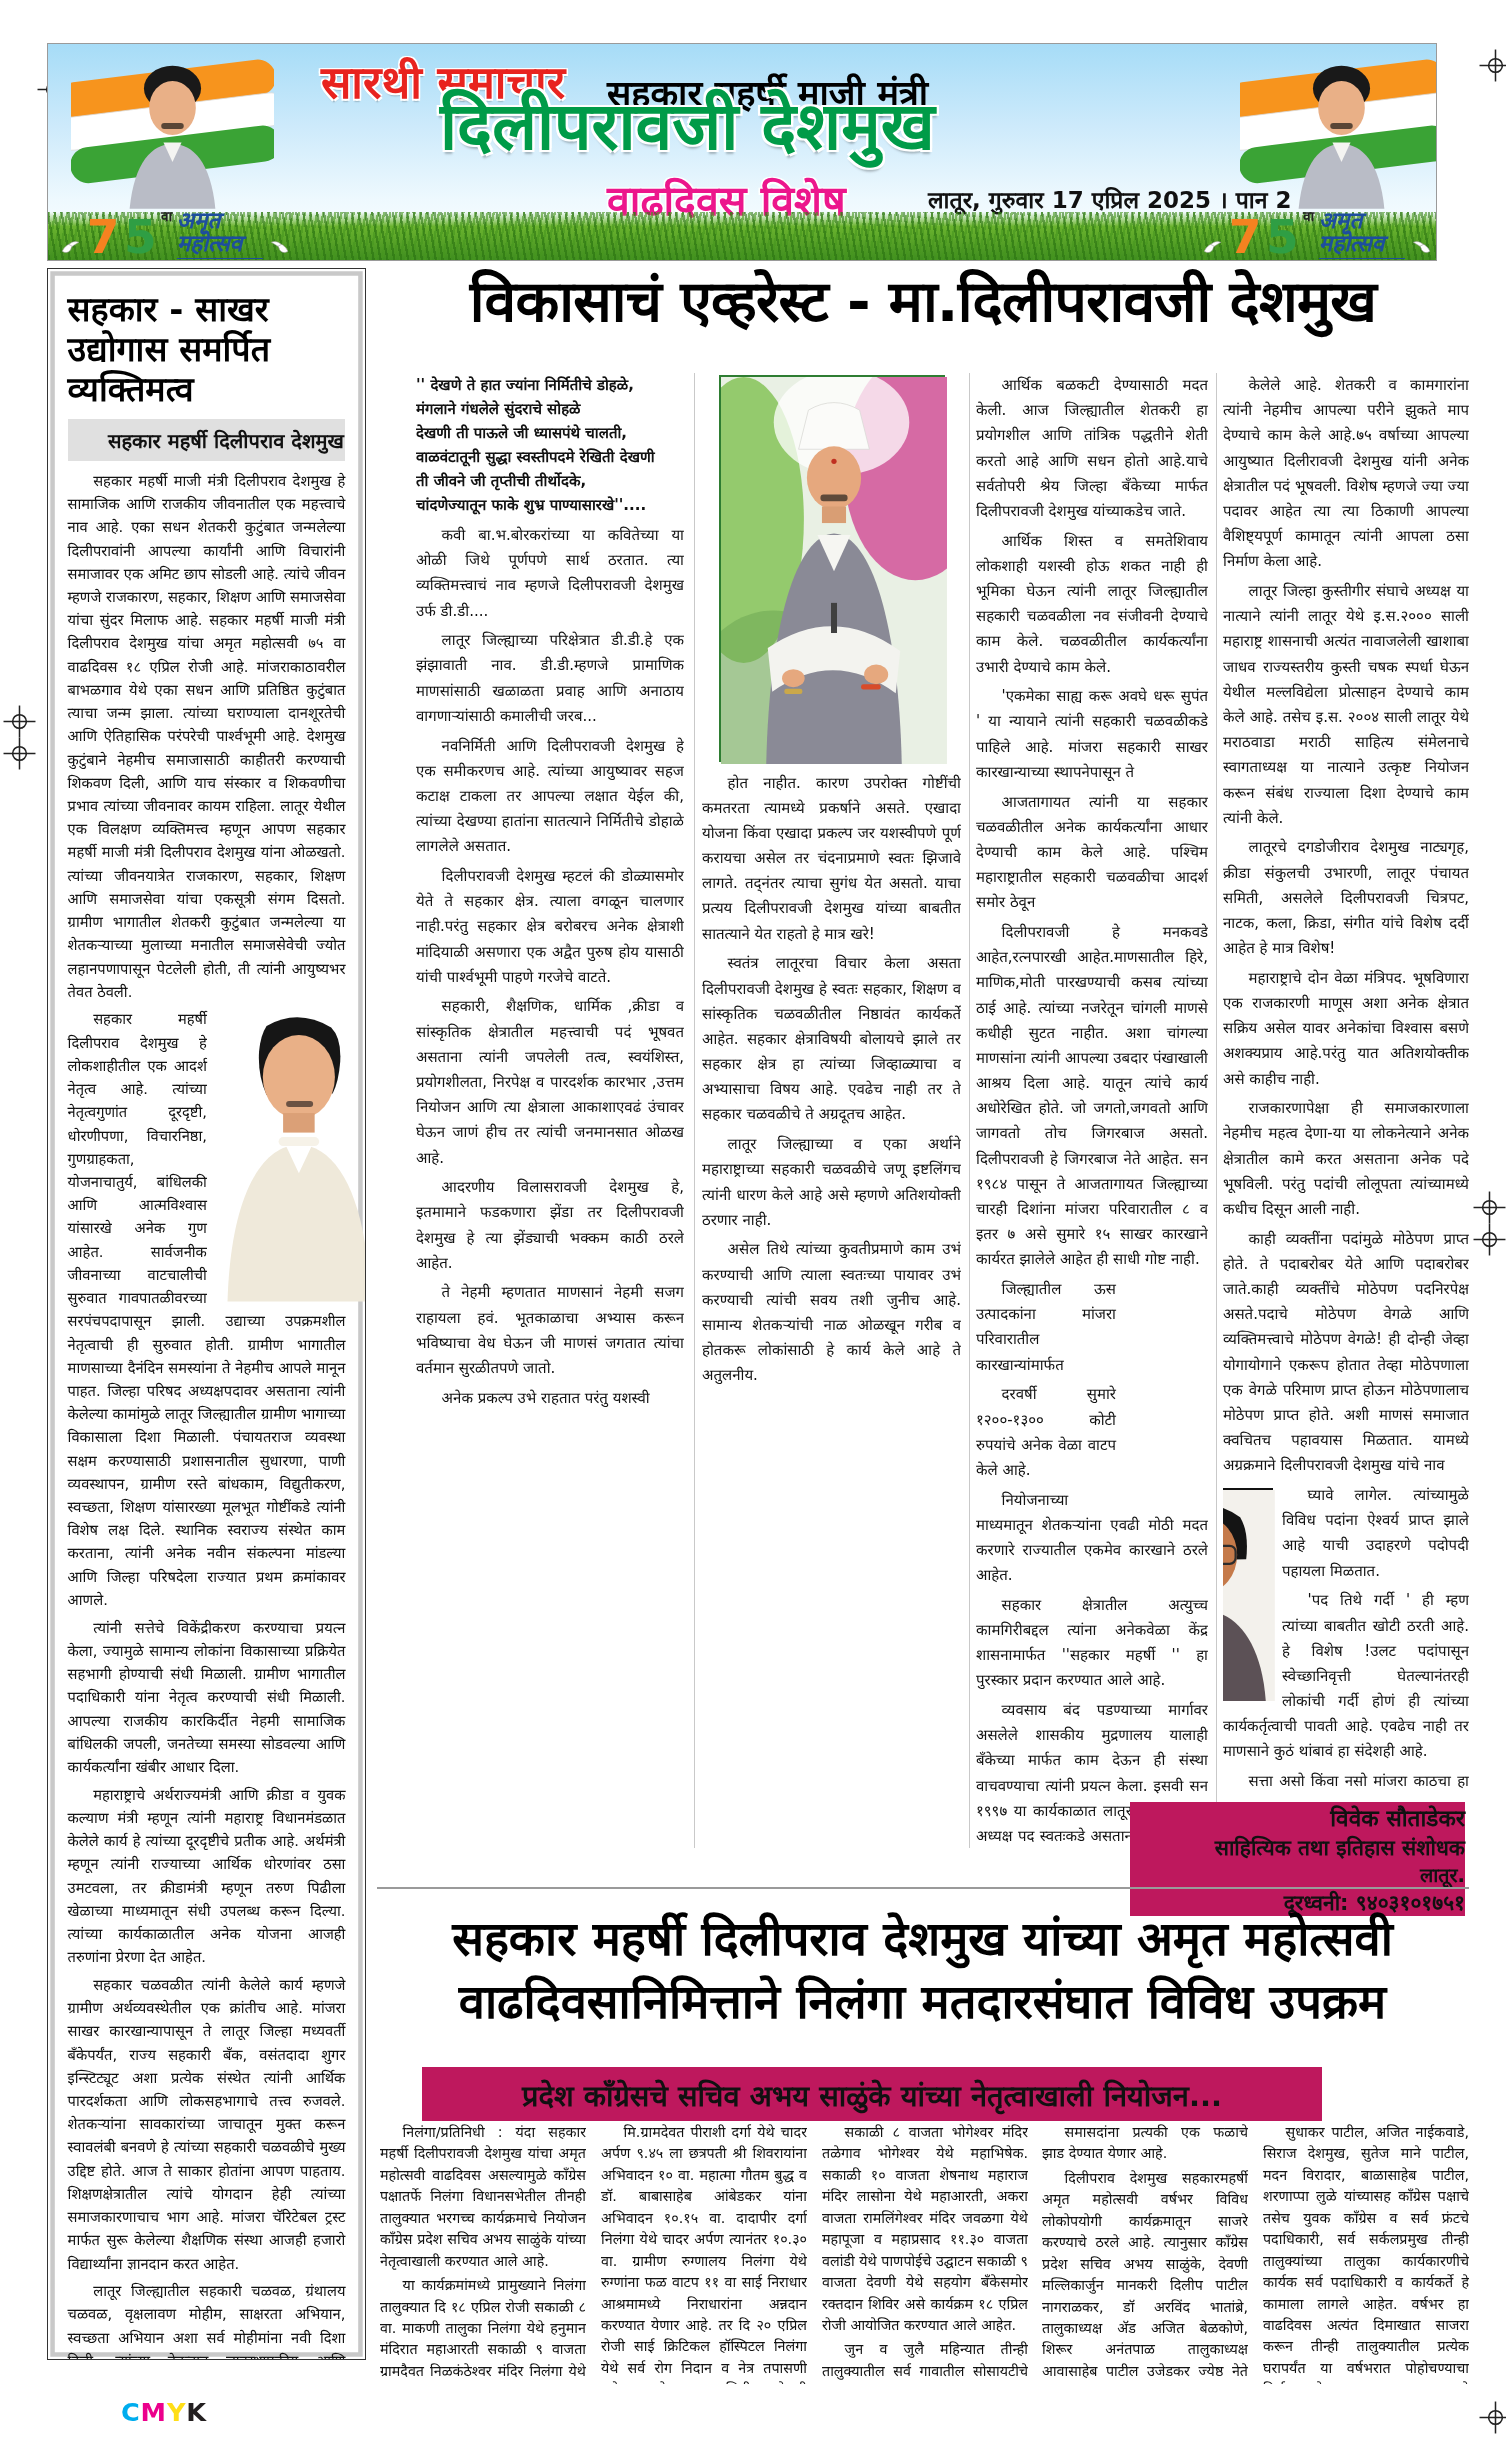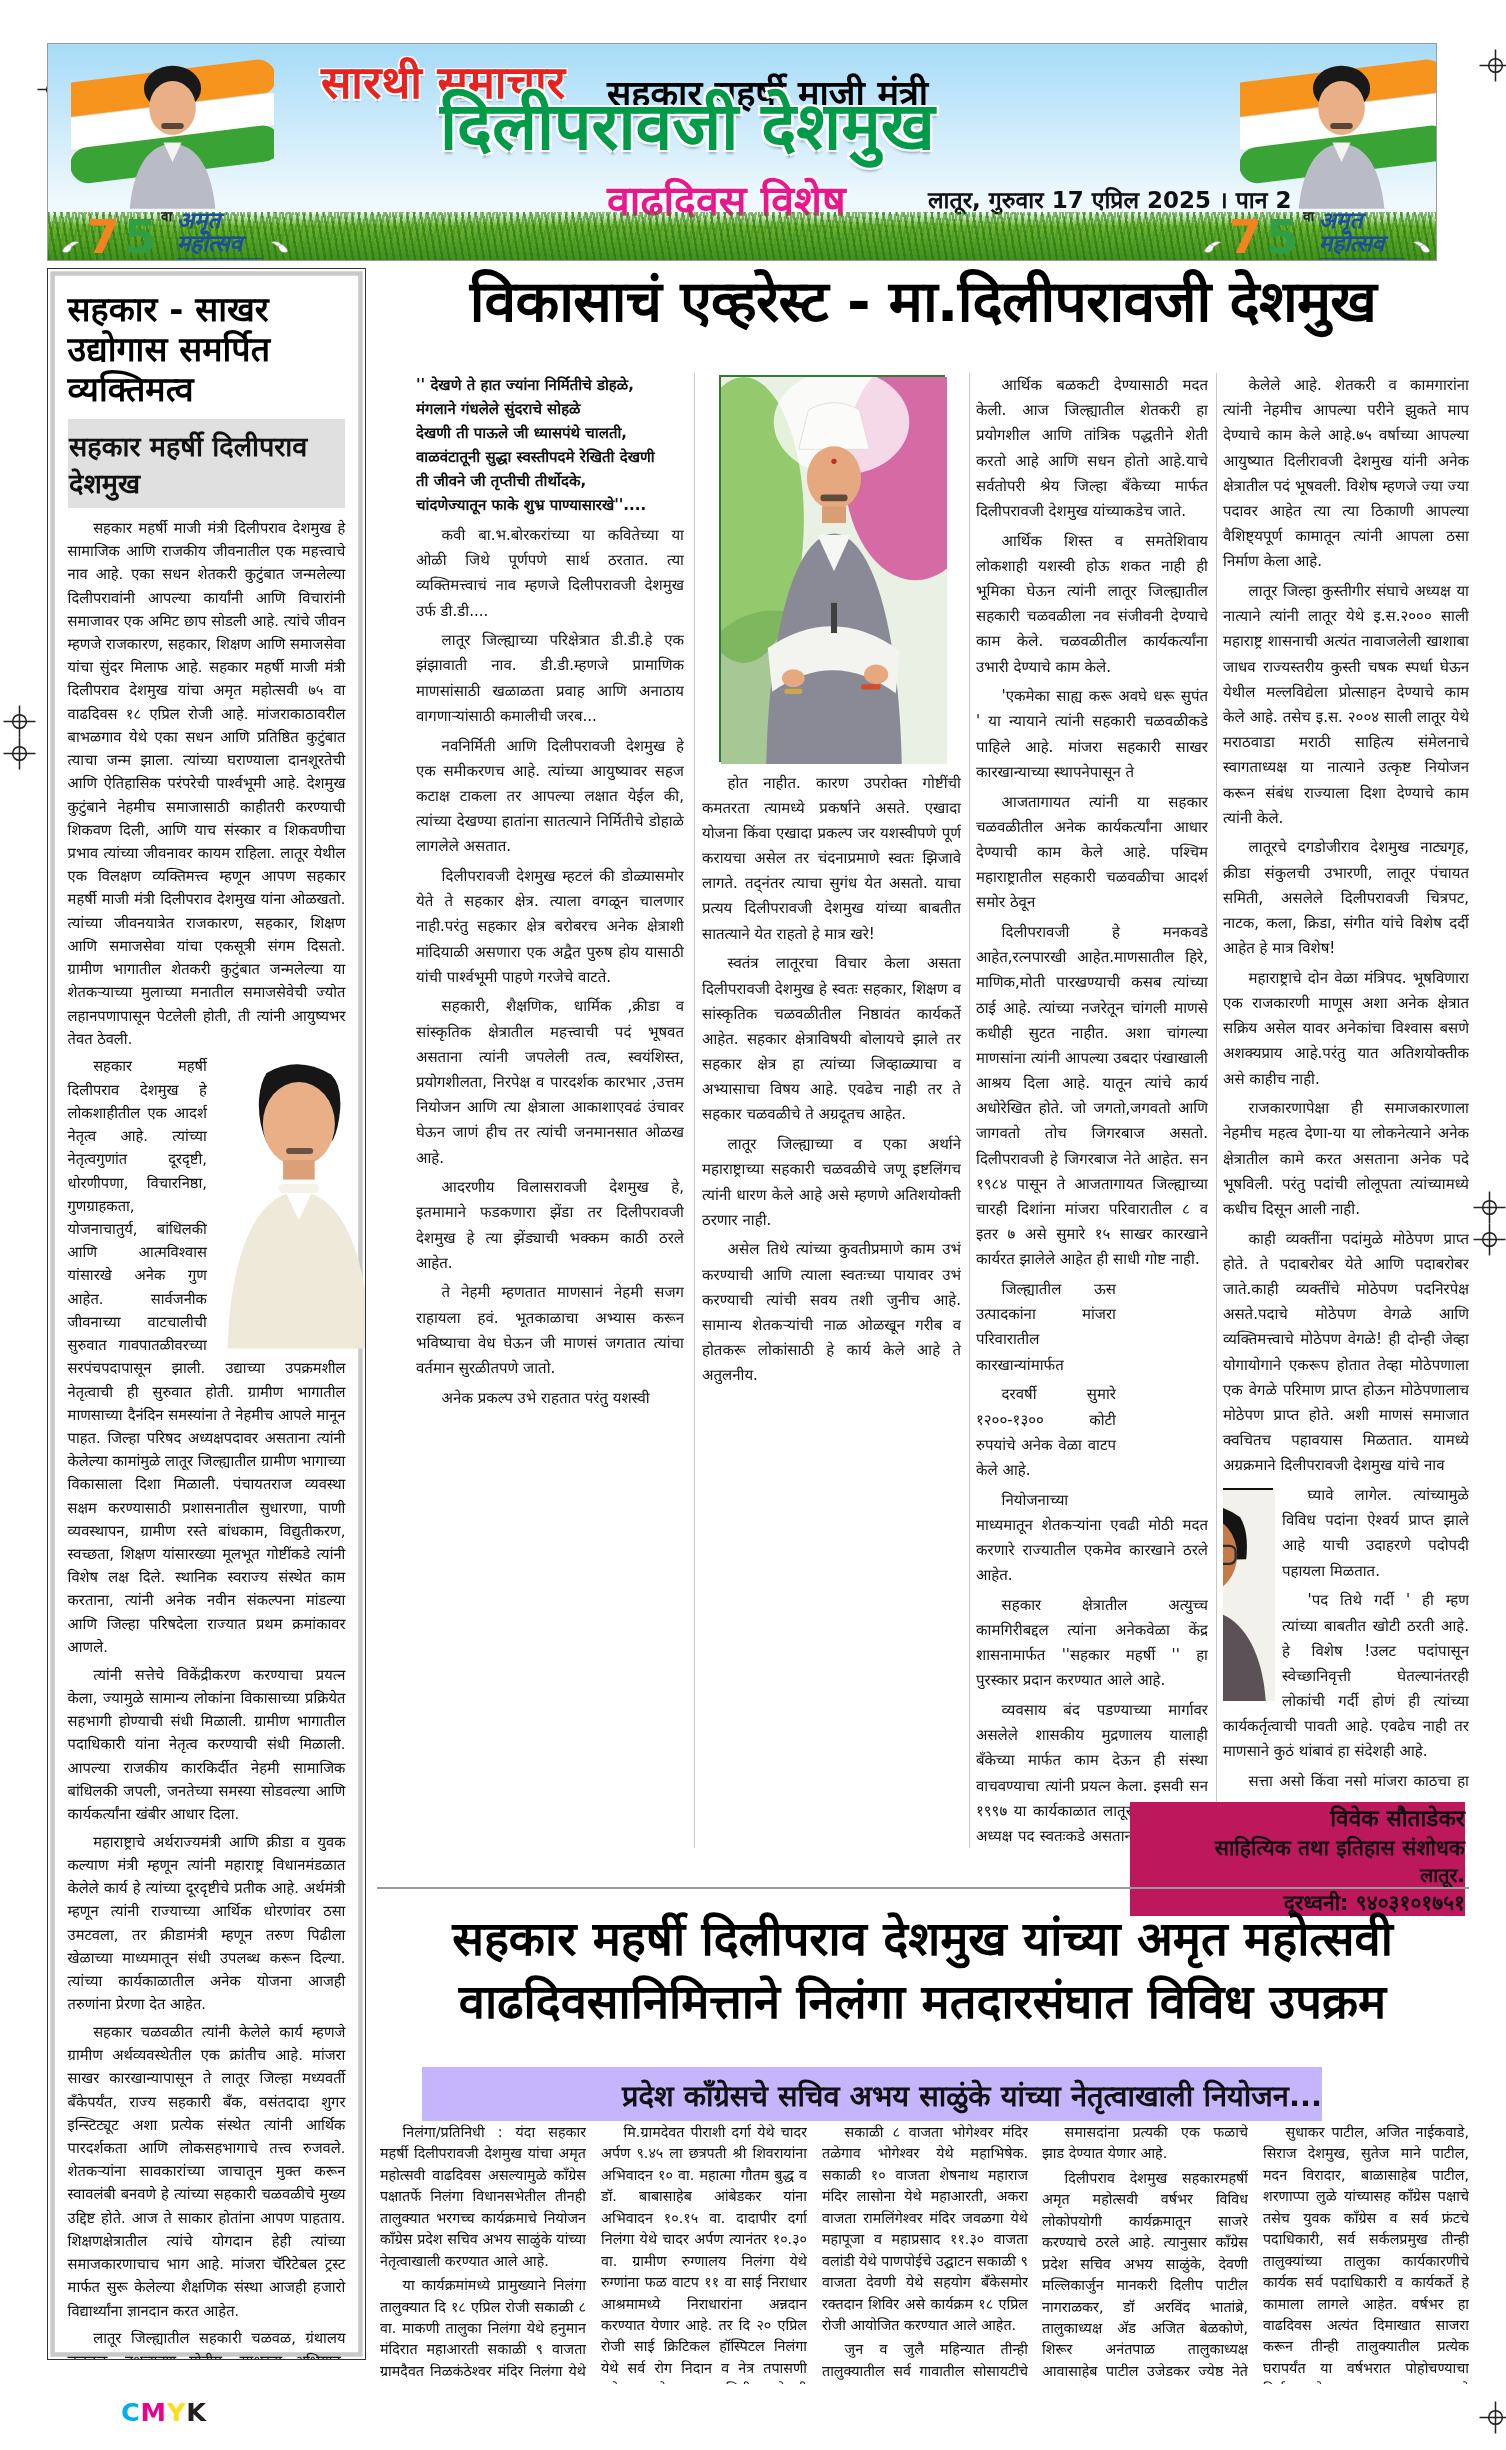--- a/index.html
+++ b/index.html
@@ -37,21 +37,21 @@
   .logo75 .n5{font-size:47px;font-weight:900;color:#2f9e44;line-height:.9;}
   .logo75 .va{font-size:13.6px;font-weight:700;color:#222;align-self:flex-start;margin-top:1.5px;}
   .logo75 .amrut{font-size:22.6px;font-weight:700;font-style:italic;color:#1d4e9e;line-height:1;
                  border-bottom:1.5px solid #1d4e9e;padding-bottom:3px;}
   .dove{width:30px;height:22.6px;}
 
   
   .sidebar{left:47px;top:268px;width:319px;height:2092px;border:0.8px solid #333;
            box-shadow:inset 0 0 0 2.3px #fff,inset 0 0 0 6.8px #c9c9c9;padding:19.6px 19.6px 13.6px 19.6px;overflow:hidden;background:#fff;}
   .sb-headline{font-size:34px;line-height:1.18;font-weight:900;text-align:left;color:#000;}
-  .sb-subhead{margin:10.5px 0 7.5px 0;background:#e0e0e0;font-size:27px;font-weight:900;text-align:left;padding:7.5px 1.5px;}
+  .sb-subhead{margin:10.5px 0 7.5px 0;background:#e0e0e0;font-size:20px;font-weight:900;text-align:right;padding:7.5px 1.5px;}
   .sb-body p{margin:0 0 4.5px 0;font-size:14.7px;line-height:1.58;text-align:justify;text-indent:25.6px;}
   .sb-photo{float:right;width:169px;height:290px;margin:4.5px -38px 4.5px 7.5px;shape-outside:inset(0);}
 
   
   .main-headline{left:377px;top:270px;width:1092px;text-align:center;font-size:57px;font-weight:900;
                  letter-spacing:-0.8px;color:#000;line-height:1.1;}
   .col{top:373px;height:1475px;overflow:hidden;}
   .col p{margin:0 0 4.5px 0;font-size:15px;line-height:1.68;text-align:justify;text-indent:25.6px;}
   .colrule{top:373px;width:0.8px;height:1475px;background:#c9c9c9;}
   .poem{font-weight:700;font-size:15px;line-height:1.6;white-space:pre-line;margin-bottom:6px;}
@@ -60,21 +60,21 @@
   .photo2{float:left;width:139px;height:211px;border:2.3px solid #111;background:#fff;margin:4.5px 9px 4.5px -89px;}
   .author-block{left:1130px;top:1802px;width:335px;text-align:right;background:#be185d;}
   .author-block .a-name{font-size:22.6px;font-weight:900;}
   .author-block .a-title{font-size:21px;font-weight:900;}
   .author-block .a-place{font-size:19.6px;font-weight:900;}
   .author-block .a-phone{font-size:21px;font-weight:900;}
   .hrule{left:377px;top:1887px;width:1092px;height:2.3px;background:#9a9a9a;}
 
   
   .bot-headline{left:380px;top:1907px;width:1085px;text-align:center;font-weight:900;font-size:47px;line-height:1.35;color:#000;}
-  .bot-subhead{left:422px;top:2067px;width:900px;background:#c4b5fd;text-align:right;
+  .bot-subhead{left:422px;top:2067px;width:900px;background:#be185d;text-align:center;
                font-size:29px;font-weight:900;padding:7.5px 0;}
   .bcol{top:2122px;height:262px;overflow:hidden;}
   .bcol p{margin:0 0 3px 0;font-size:14.3px;line-height:1.5;text-align:justify;text-indent:22.6px;}
 </style>
 </head>
 <body data-name="newspaper-page">
 
 <div class="abs cmyk" style="left:81px;top:62px;" data-name="cmyk-mark-top"><span class="c">C</span><span class="m">M</span><span class="y">Y</span><span class="k">K</span></div>
 <div class="abs cmyk" style="left:81px;top:2397px;" data-name="cmyk-mark-bottom"><span class="c">C</span><span class="m">M</span><span class="y">Y</span><span class="k">K</span></div>
 

